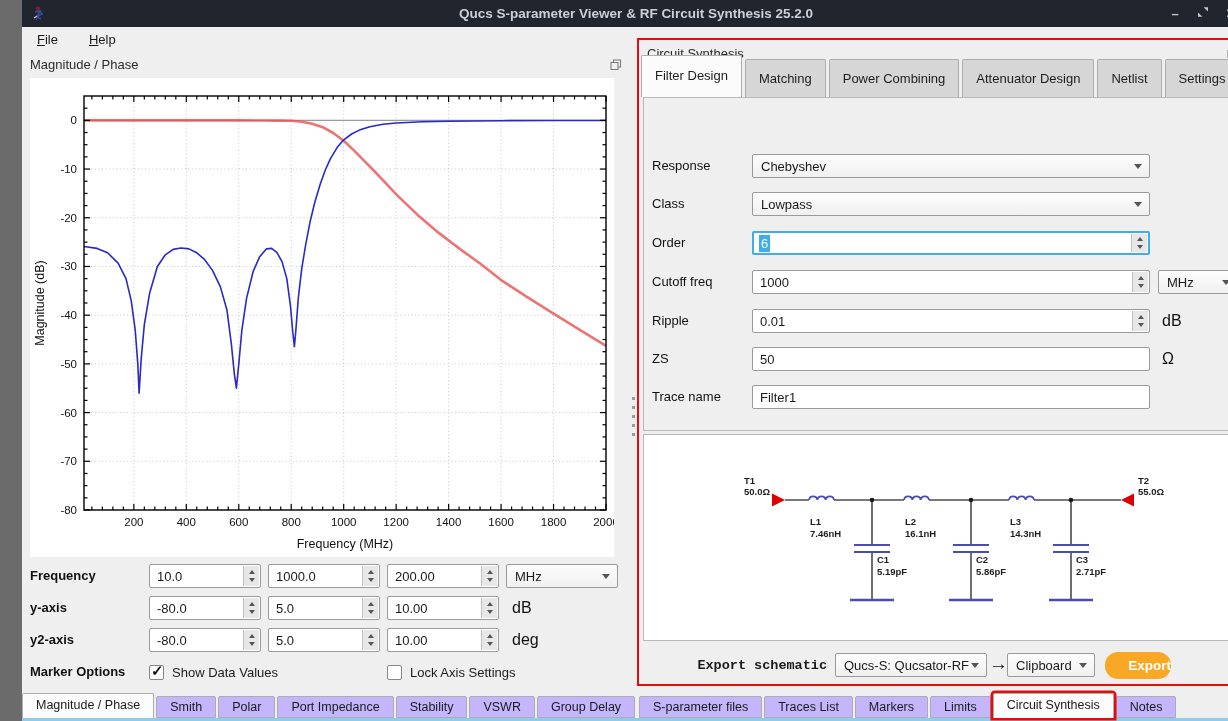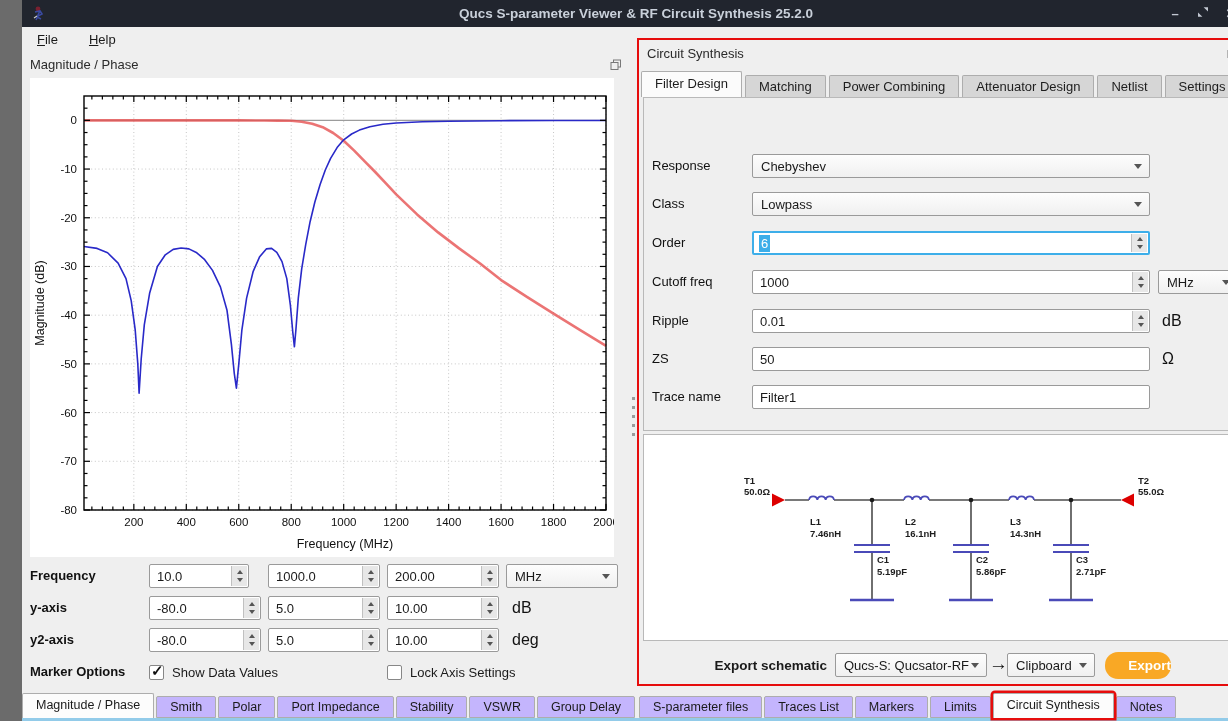--- a/index.html
+++ b/index.html
@@ -35,33 +35,33 @@
   .caret{position:absolute;right:7px;top:9px;width:0;height:0;border-left:4px solid transparent;border-right:4px solid transparent;border-top:5px solid #555;}
   .tfield{padding-left:7px;display:flex;align-items:center;}
   .unit{position:absolute;line-height:26px;font-size:16px;color:#111;}
   .check{position:absolute;display:flex;align-items:center;gap:8px;height:26px;font-size:13px;cursor:default;}
   .box{width:15px;height:15px;background:#fff;border:1px solid #878787;border-radius:2px;position:relative;box-sizing:border-box;}
   .box.checked::after{content:"✓";position:absolute;left:1px;top:-4px;font-size:15px;font-weight:bold;color:#101010;}
   
   .right-dock{position:absolute;left:615px;top:38px;width:612px;height:648px;border:2px solid #e60c0c;box-sizing:border-box;background:#efefef;z-index:1;}
   .rp-header{position:relative;height:26px;line-height:28px;padding-left:8px;font-size:13px;color:#2b2b2b;}
   .rp-tabs{position:absolute;left:2px;top:32px;height:25px;display:flex;align-items:flex-end;}
-  .tab{height:21px;line-height:21px;padding:0 13px;background:#d6d6d6;border:1px solid #adadad;border-bottom:none;border-radius:2px 2px 0 0;margin-right:3px;font-size:13px;color:#1d1d1d;white-space:nowrap;}
+  .tab{height:21px;line-height:21px;padding:8px 13px;background:#d6d6d6;border:1px solid #adadad;border-bottom:none;border-radius:2px 2px 0 0;margin-right:3px;font-size:13px;color:#1d1d1d;white-space:nowrap;}
   .tab.active{background:#fbfbfb;height:25px;line-height:24px;}
   .form-box{position:absolute;left:4px;top:57px;width:600px;height:334px;border:1px solid #b9b9b9;box-sizing:border-box;}
   .frow{position:absolute;left:0;width:100%;height:26px;}
   .flabel{position:absolute;left:8px;line-height:26px;font-size:13px;color:#111;}
   .ffield{left:108px;width:398px;}
   .fside{left:514px;width:80px;}
   .funit{left:518px;}
   .spin.focused{border:2px solid #3daee9;padding-left:5px;}
   .sel{background:#3daee9;color:#fff;padding:1px 2px;}
   .schem-box{position:absolute;left:4px;top:394px;width:600px;height:207px;background:#fff;border:1px solid #b9b9b9;box-sizing:border-box;}
   .export-row{position:absolute;left:0;top:612px;width:100%;height:27px;font-size:13px;}
-  .export-label{position:absolute;left:0;width:188px;text-align:right;font-weight:bold;font-size:13.5px;line-height:27px;}
+  .export-label{position:absolute;left:0;width:188px;text-align:right;font-weight:bold;font-size:13.5px;line-height:27px;font-family:Liberation Mono, monospace;}
   .arrow{position:absolute;left:350px;top:-2px;line-height:27px;font-size:19px;font-weight:bold;color:#111;}
   .export-btn{position:absolute;left:466px;top:0;width:66px;height:27px;background:#f9a825;color:#fff;font-weight:bold;font-size:13.5px;border-radius:13px;text-align:right;line-height:27px;}
   
   .tabs-bottom{position:absolute;left:0;top:693px;right:0;height:25px;background:#efefef;}
   .tabs-group{position:absolute;top:0;height:25px;display:flex;align-items:flex-end;}
   .tabs-group.lft{left:0;}
   .tabs-group.rgt{left:617px;}
   .btab{height:20px;line-height:20px;padding:0 13px;background:#c4b5fd;border:1px solid #adadad;border-radius:2px 2px 0 0;margin-right:2px;font-size:12.5px;white-space:nowrap;}
   .btab.active{background:#fcfcfc;height:24px;line-height:23px;border-bottom:none;}
   .btab.highlight{box-shadow:0 0 0 2.5px #e60c0c;position:relative;z-index:3;}
@@ -328,21 +328,21 @@
           <line x1="576" y1="54.52941176470591" x2="572.5" y2="54.52941176470591" class="tick"></line>
           <line x1="54" y1="30.176470588235304" x2="57.5" y2="30.176470588235304" class="tick"></line>
           <line x1="576" y1="30.176470588235304" x2="572.5" y2="30.176470588235304" class="tick"></line>
           <text x="315" y="470" class="alabel" text-anchor="middle">Frequency (MHz)</text>
           <text transform="rotate(-90 14 225)" x="14" y="225" class="alabel" text-anchor="middle">Magnitude (dB)</text>
         </svg>
     </div>
 
     <div class="ctl-row" style="top:511px">
       <span class="ctl-label">Frequency</span>
-      <div class="spin" style="left:127px;width:100px">
+      <div class="spin" style="left:127px;width:112px">
         <span>10.0</span>
         <span class="spin-btns">
             <i class="tri-up"></i>
             <i class="tri-dn"></i>
           </span>
       </div>
       <div class="spin" style="left:246px;width:112px">
         <span>1000.0</span>
         <span class="spin-btns">
             <i class="tri-up"></i>

